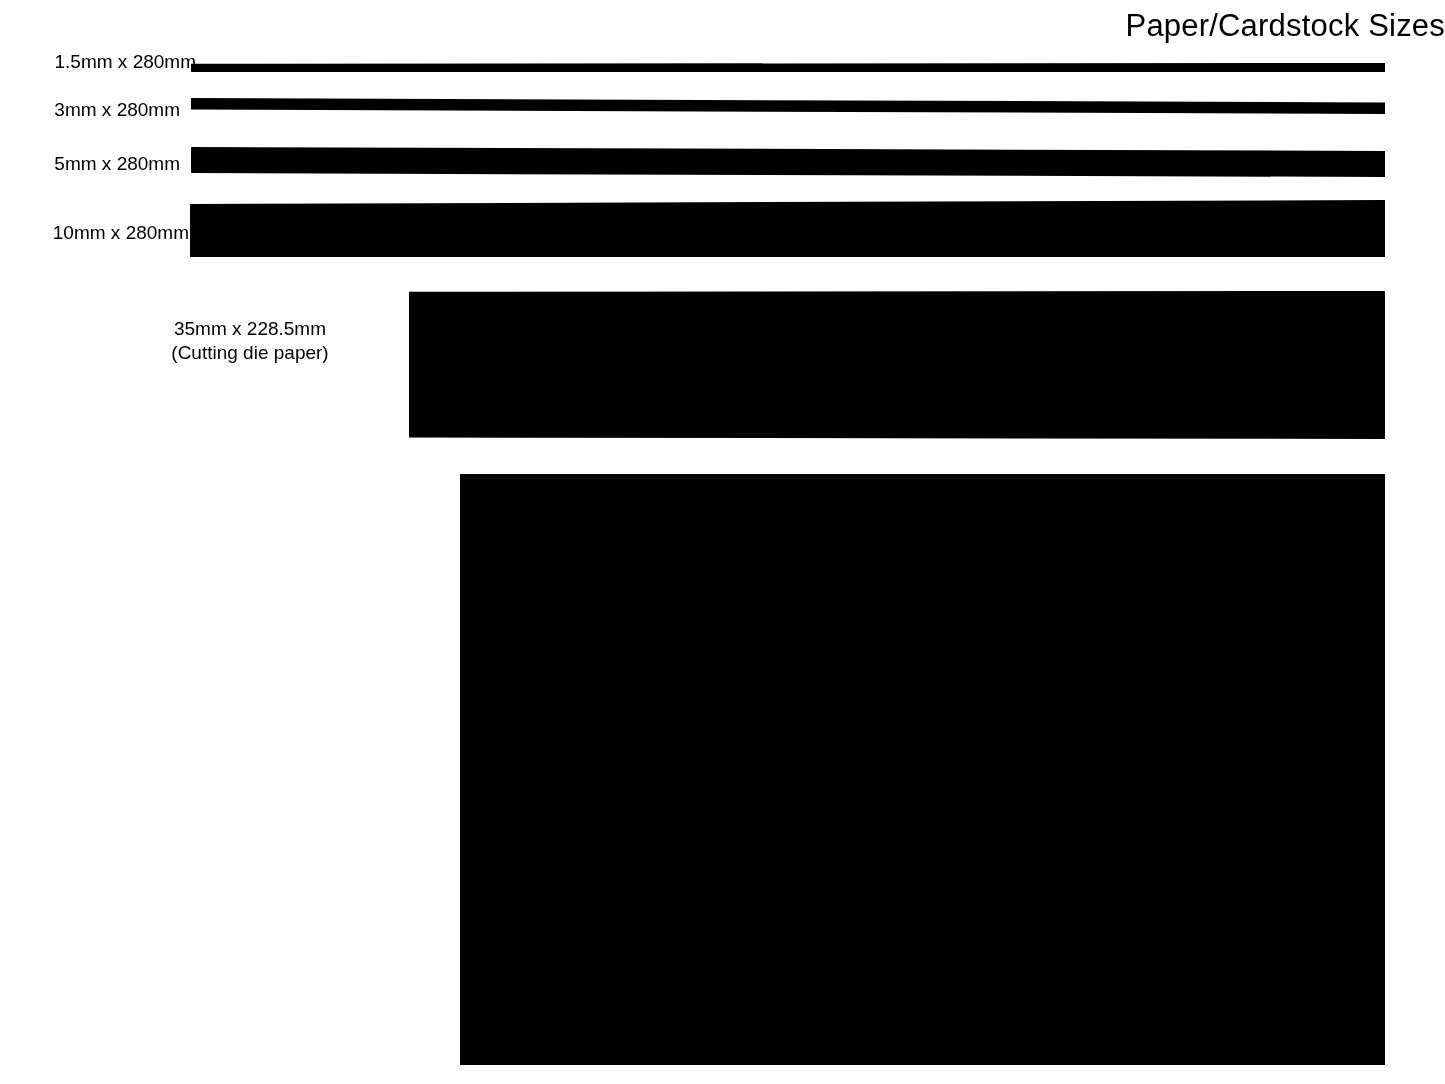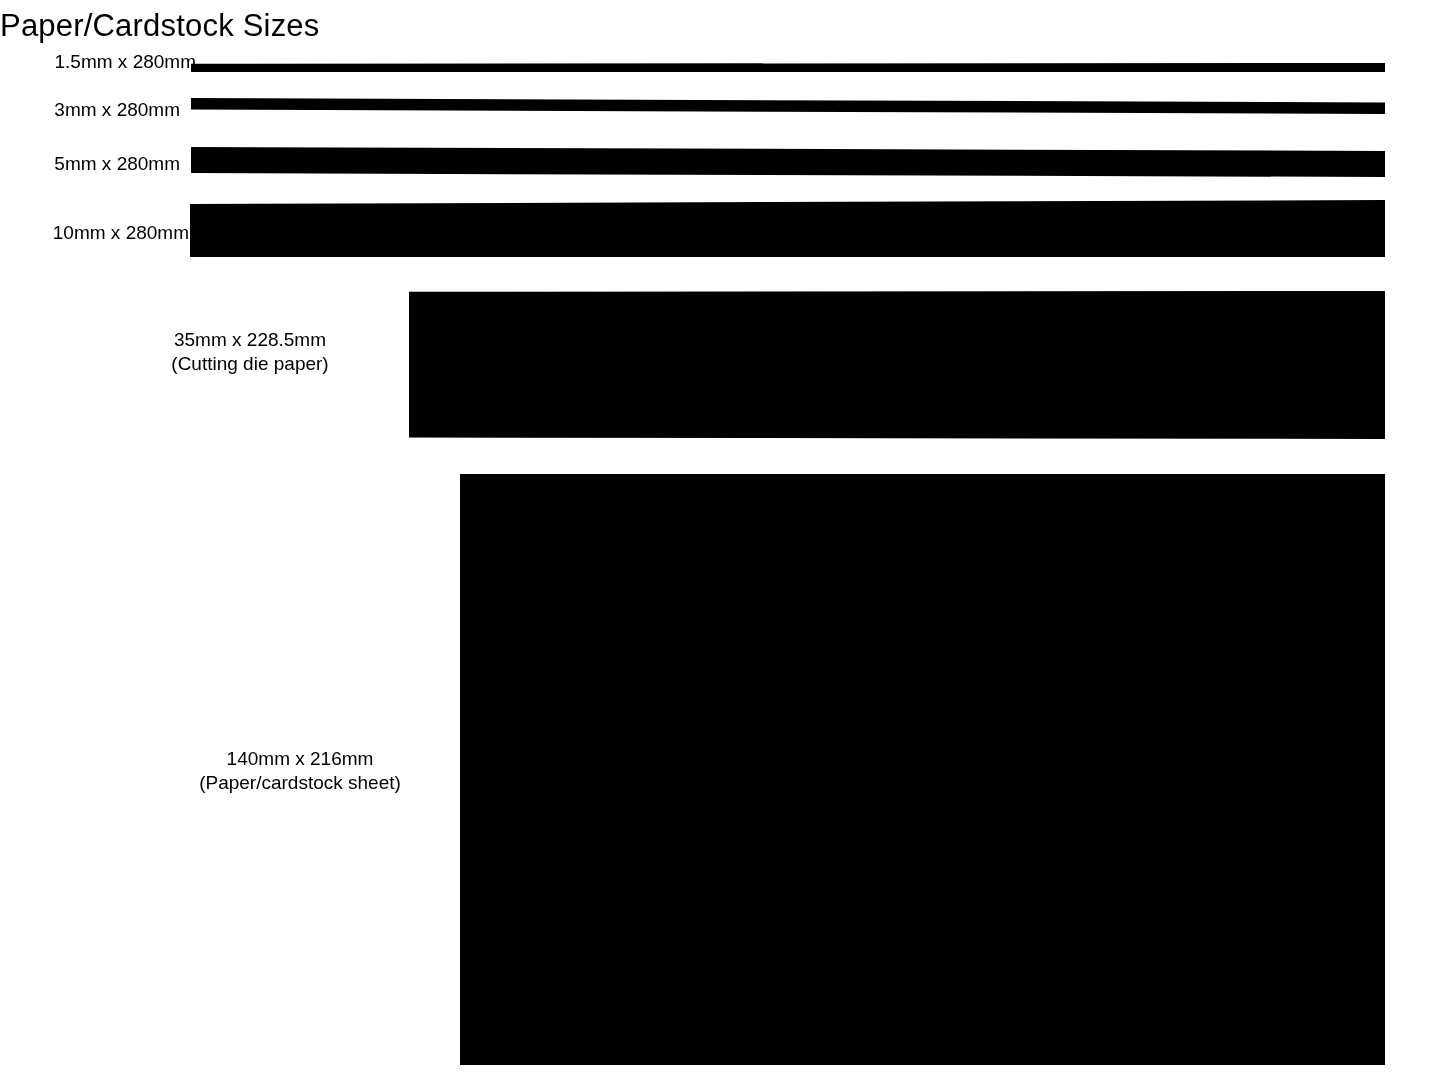--- a/index.html
+++ b/index.html
@@ -16,21 +16,21 @@
     width: 1445px;
     height: 1084px;
     background: #ffffff;
     overflow: hidden;
   }
   .title {
     position: absolute;
     left: 0;
     top: 8px;
     width: 1445px;
-    text-align: left;
+    text-align: right;
     font-size: 31px;
     font-weight: normal;
     letter-spacing: 0.2px;
     color: #000000;
   }
   .label {
     position: absolute;
     font-size: 19px;
     line-height: 24px;
     color: #000000;
@@ -61,22 +61,20 @@
               clip-path: polygon(0% 0%, 100% 28%, 100% 100%, 0% 72%);"></div>
 
   <div class="label" style="left: 0px; top: 152px; width: 180px;">5mm x 280mm</div>
   <div class="bar" style="left: 191px; top: 147px; width: 1194px; height: 30px;
               clip-path: polygon(0% 0%, 100% 13%, 100% 100%, 0% 87%);"></div>
 
   <div class="label" style="left: 0px; top: 221px; width: 180px; padding-left: 9px;">10mm x 280mm</div>
   <div class="bar" style="left: 190px; top: 200px; width: 1195px; height: 57px;
               clip-path: polygon(0% 7%, 100% 0%, 100% 100%, 0% 100%);"></div>
 
-  <div class="label center" style="left: 100px; top: 328px; width: 300px;">35mm x 228.5mm
+  <div class="label center" style="left: 100px; top: 317px; width: 300px;">35mm x 228.5mm
 (Cutting die paper)</div>
   <div class="bar" style="left: 409px; top: 291px; width: 976px; height: 148px;
               clip-path: polygon(0% 0.5%, 100% 0%, 100% 100%, 0% 99%);"></div>
 
-  <div class="label center" style="left: 100px; top: 747px; width: 400px;">140mm x  216mm
-(Paper/cardstock sheet)</div>
   <div class="bar" style="left: 460px; top: 474px; width: 925px; height: 591px;"></div>
 
 </div>
 
 </body></html>

